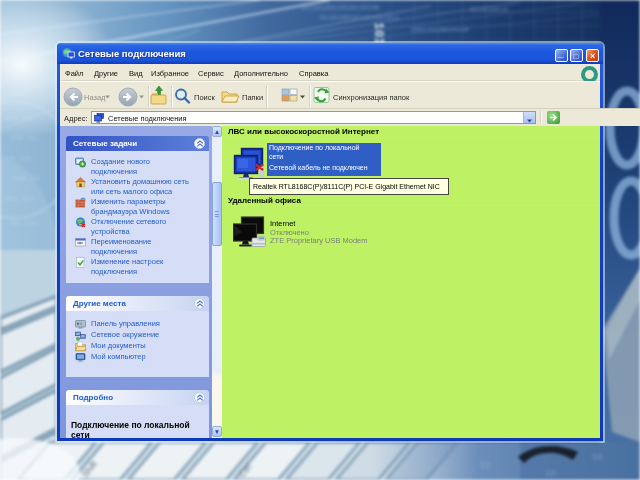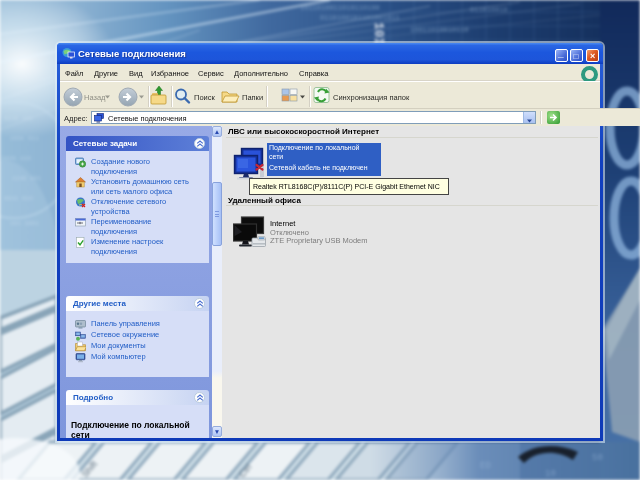--- a/index.html
+++ b/index.html
@@ -66,21 +66,21 @@
   .sbtn{position:absolute;left:0;width:10px;height:11px;background:linear-gradient(#dce7fd,#aec4f4);
         border:1px solid #96acdc;box-sizing:border-box;border-radius:2px;
         color:#2a4ab0;font-size:6.5px;line-height:9px;text-align:center;}
   .sthumb{position:absolute;left:0;top:56px;width:10px;height:64px;border-radius:2px;
         }
   .sthumb:after{content:"";position:absolute;left:2px;top:28px;width:4px;height:7px;
         background:repeating-linear-gradient(#7e9ae0 0,#7e9ae0 1px,transparent 1px,transparent 2.5px);}
   .sthumb{
         background:linear-gradient(90deg,#cfe0ff,#a6c0f6);border:1px solid #88a2dc;box-sizing:border-box;}
   
-  .cont{position:absolute;left:162px;top:0;width:378px;height:312px;background:#e5e5e5;}
+  .cont{position:absolute;left:162px;top:0;width:378px;height:312px;background:#bef264;}
   .ghead{position:absolute;left:6px;font-size:8px;font-weight:bold;color:#000;}
   .gline{position:absolute;left:4px;height:1px;background:#d6d6ce;}
   .sel{position:absolute;left:45px;top:17px;width:114px;height:33px;background:#2f5fc4;}
   .sel div{color:#fff;font-size:7px;line-height:9px;padding-left:2px;}
   .tip{position:absolute;left:27px;top:52px;width:200px;height:17px;background:#ffffe1;
        border:1px solid #444;box-sizing:border-box;}
   .tip span{position:absolute;left:3px;top:3.5px;font-size:7px;color:#000;white-space:nowrap;}
   .c2name{position:absolute;left:48px;font-size:7.5px;color:#000;}
   .c2sub{position:absolute;left:48px;font-size:7.5px;color:#7d7d7d;}
 </style>
@@ -322,20 +322,36 @@
           <div class="titem">
               <svg class="ic" viewBox="0 0 11 11">
                 <polygon points="5.5,0.5 10.5,5 0.5,5" fill="#e08030" stroke="#a05818" stroke-width="0.5"></polygon>
                 <rect x="1.8" y="5" width="7.4" height="5" fill="#f2cc70" stroke="#b08830" stroke-width="0.5"></rect>
                 <rect x="4.3" y="6.5" width="2.4" height="3.5" fill="#7a5020"></rect>
               </svg>
               <div class="tx">Установить домашнюю сеть или сеть малого офиса</div>
             </div>
           <div class="titem">
               <svg class="ic" viewBox="0 0 11 11">
+                <circle cx="8" cy="3" r="2.6" fill="#5a9ad8"></circle>
+                <g fill="#c05838" stroke="#f0b090" stroke-width="0.4">
+                  <rect x="0.5" y="2.5" width="9.5" height="8"></rect>
+                </g>
+                <g stroke="#e8a888" stroke-width="0.5">
+                  <line x1="0.5" y1="5.2" x2="10" y2="5.2"></line>
+                  <line x1="0.5" y1="7.9" x2="10" y2="7.9"></line>
+                  <line x1="3.5" y1="2.5" x2="3.5" y2="5.2"></line>
+                  <line x1="7" y1="5.2" x2="7" y2="7.9"></line>
+                  <line x1="3.5" y1="7.9" x2="3.5" y2="10.5"></line>
+                </g>
+              </svg>
+              <div class="tx">Изменить параметры брандмауэра Windows</div>
+            </div>
+          <div class="titem">
+              <svg class="ic" viewBox="0 0 11 11">
                 <circle cx="5.5" cy="5" r="4.5" fill="#3a78c8"></circle>
                 <path d="M2 3 Q5 1 9 3 Q7 6 3 7 Z" fill="#6ac06a"></path>
                 <path d="M4 8 Q6 7 8.5 8" stroke="#e8e860" stroke-width="0.8" fill="none"></path>
                 <path d="M7 7 l3 3 M10 7 l-3 3" stroke="#d02020" stroke-width="1.2"></path>
               </svg>
               <div class="tx">Отключение сетевого устройства</div>
             </div>
           <div class="titem">
               <svg class="ic" viewBox="0 0 11 11">
                 <rect x="0.5" y="1.5" width="10" height="7.5" fill="#f0f4f8" stroke="#8898a8" stroke-width="0.6"></rect>

